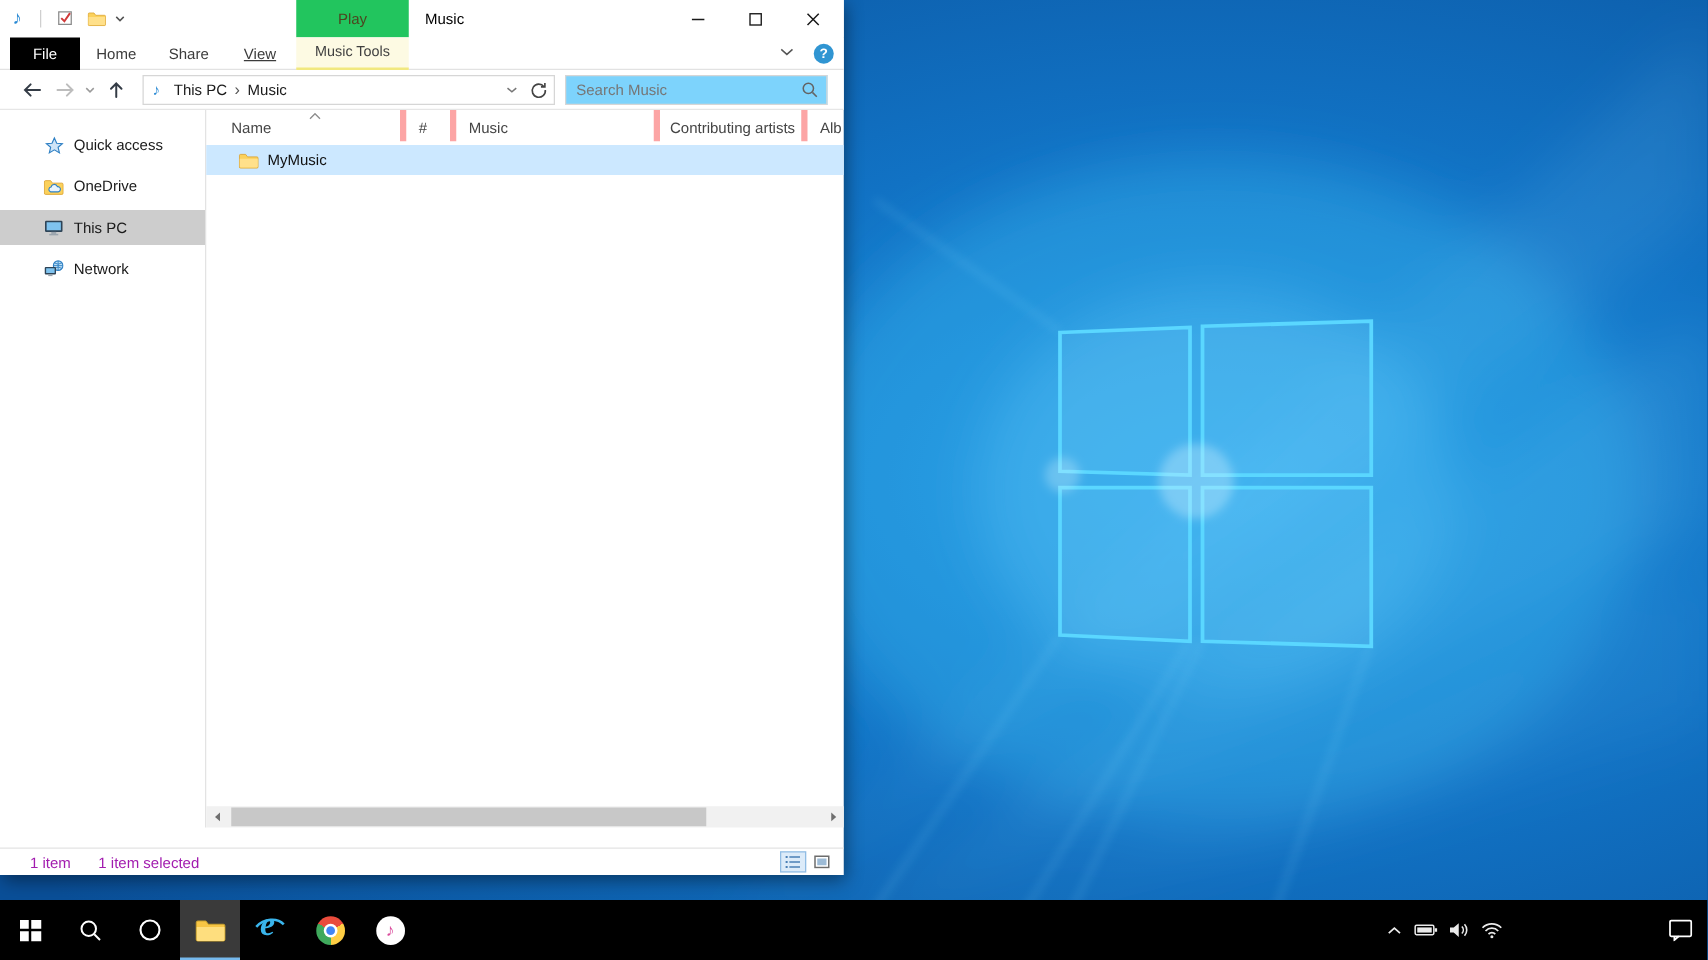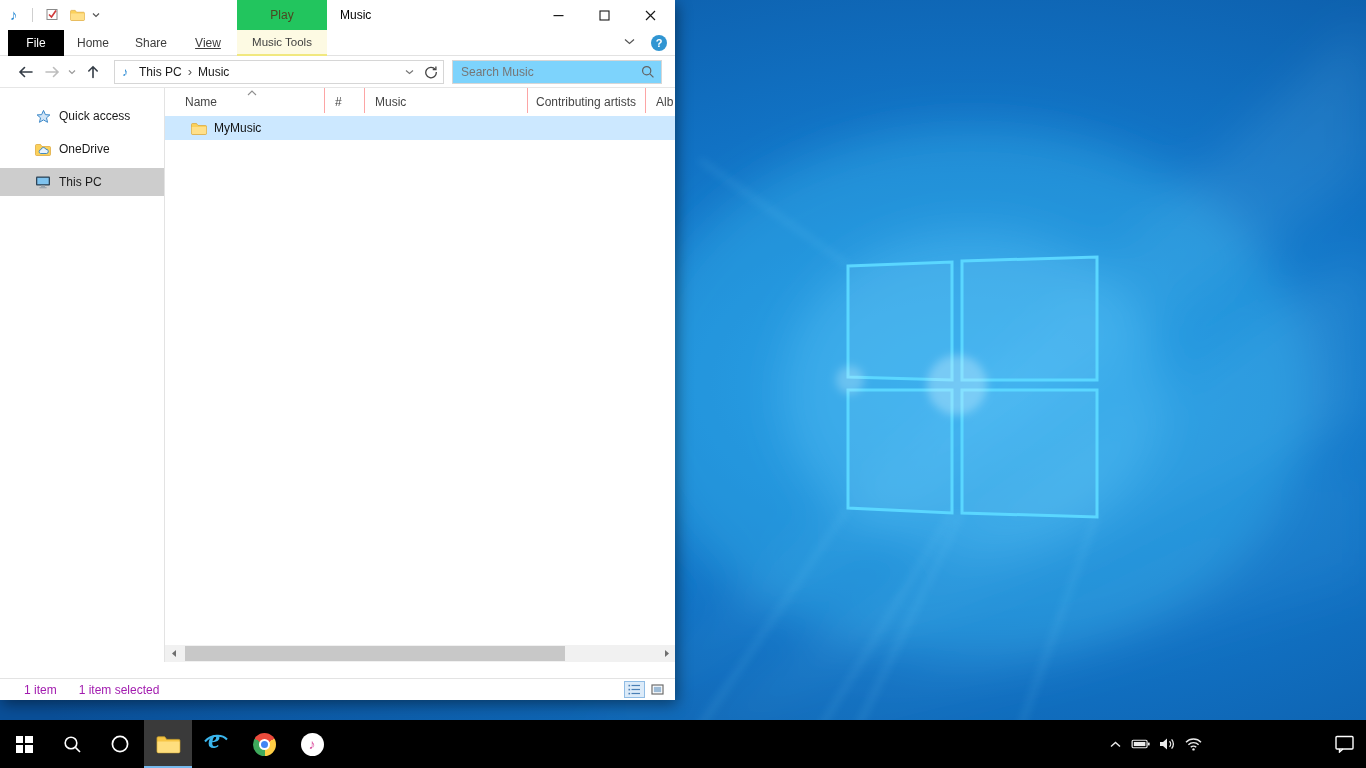--- a/index.html
+++ b/index.html
@@ -64,21 +64,21 @@
 
   
   .main { flex:1; display:flex; min-height:0; }
   .sidebar { width:165px; border-right:1px solid #e3e3e3; padding-top:14px; flex:0 0 auto; }
   .side-item { height:28px; display:flex; align-items:center; padding-left:34px; margin-bottom:5px; color:#1a1a1a; }
   .side-item .icon { width:18px; display:flex; justify-content:center; margin-right:7px; }
   .side-item.selected { background:#cdcdcd; }
 
   .content { flex:1; display:flex; flex-direction:column; min-width:0; position:relative; }
   .colheaders { height:25px; display:flex; color:#454545; position:relative; flex:0 0 auto; }
-  .colh { display:flex; align-items:flex-end; padding-bottom:4px; border-right:1px solid #fca5a5; overflow:hidden; white-space:nowrap; }
+  .colh { display:flex; align-items:flex-end; padding-bottom:4px; border-right:5px solid #fca5a5; overflow:hidden; white-space:nowrap; }
   .colh.name { width:160px; padding-left:20px; }
   .colh.num { width:40px; padding-left:10px; }
   .colh.title { width:163px; padding-left:10px; }
   .colh.artists { width:118px; padding-left:8px; }
   .colh.album { flex:1; padding-left:10px; border-right:none; }
   .sort-caret { position:absolute; left:82px; top:2px; color:#8e8e8e; }
 
   .rows { flex:1; padding-top:3px; }
   .filerow { height:24px; background:#cce8ff; display:flex; align-items:center; }
   .filerow .icon { margin-left:26px; display:flex; }
@@ -317,20 +317,32 @@
         <span class="icon">
           <svg class="ic" width="16" height="14" viewBox="0 0 16 14">
               <rect x="1" y="1.5" width="14" height="9" rx="1" fill="#2e4457"></rect>
               <rect x="2.3" y="2.8" width="11.4" height="6.4" fill="#7fc3ef"></rect>
               <rect x="6" y="10.5" width="4" height="1.6" fill="#9aa4ad"></rect>
               <rect x="4.4" y="12.1" width="7.2" height="1.2" fill="#9aa4ad"></rect>
             </svg>
         </span>
         <span>This PC</span>
       </div>
+      <div class="side-item">
+        <span class="icon">
+          <svg class="ic" width="16" height="14" viewBox="0 0 16 14">
+              <circle cx="11.5" cy="4.5" r="3.8" fill="#bfe0f5" stroke="#2f80c4" stroke-width="0.9"></circle>
+              <path d="M7.8 4.5 h7.4 M11.5 0.8 v7.4 M8.6 2.4 a5.5 5.5 0 0 0 5.8 0 M8.6 6.6 a5.5 5.5 0 0 1 5.8 0" fill="none" stroke="#2f80c4" stroke-width="0.7"></path>
+              <rect x="0.8" y="5.5" width="9" height="6" rx="0.8" fill="#2e4457"></rect>
+              <rect x="1.9" y="6.6" width="6.8" height="3.8" fill="#7fc3ef"></rect>
+              <rect x="3.6" y="11.5" width="3.4" height="1.4" fill="#9aa4ad"></rect>
+            </svg>
+        </span>
+        <span>Network</span>
+      </div>
     </div>
 
     <div class="content">
       <div class="colheaders">
         <span class="sort-caret">
           <svg class="ic" width="10" height="6" viewBox="0 0 10 6">
               <path d="M1 5 L5 1 L9 5" fill="none" stroke="#8e8e8e" stroke-width="1.1"></path>
             </svg>
         </span>
         <div class="colh name">

